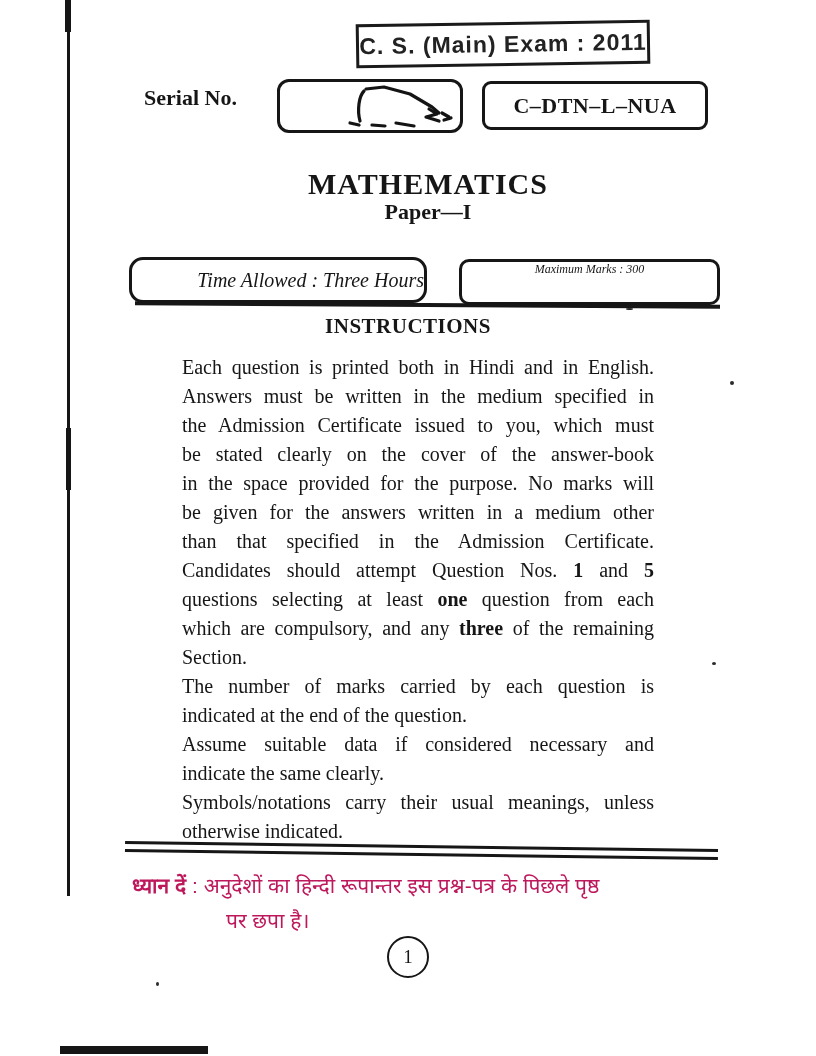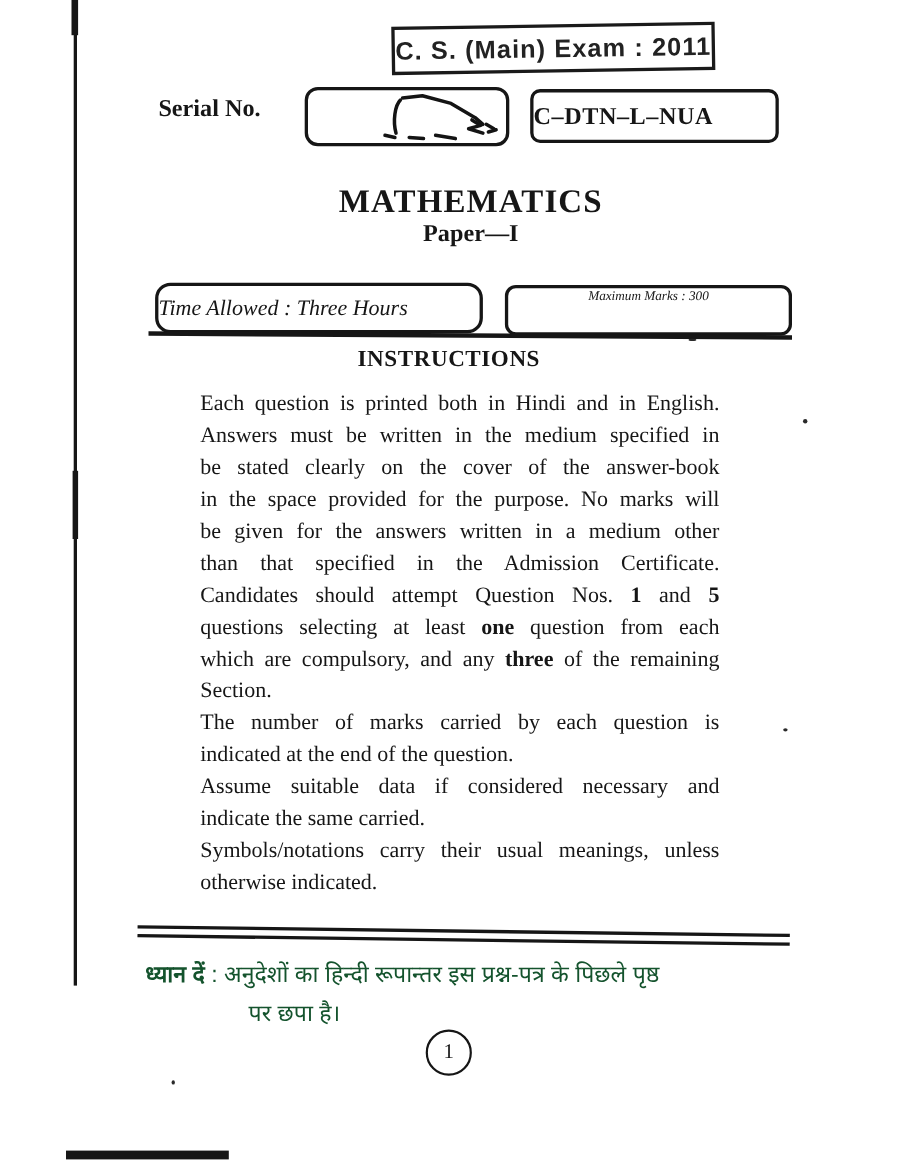--- a/index.html
+++ b/index.html
@@ -29,32 +29,32 @@
 
   
   .serial-label{left:144px;top:85px;font-size:22px;font-weight:bold;}
   .serial-box{
     left:277px;top:79px;width:180px;height:48px;
     border:3px solid #161616;border-radius:12px;
   }
   .code-box{
     left:482px;top:81px;width:220px;height:43px;
     border:3px solid #161616;border-radius:9px;
-    display:flex;align-items:center;justify-content:flex-start;
+    display:flex;align-items:center;justify-content:center;
     font-size:22px;font-weight:bold;letter-spacing:.5px;
   }
 
   .center-wrap{left:68px;width:720px;text-align:center;}
   .doc-title{top:167px;font-size:30px;font-weight:bold;letter-spacing:1px;}
   .doc-subtitle{top:199px;font-size:22px;font-weight:bold;}
 
   .time-box{
-    left:141px;top:257px;width:292px;height:40px;
+    left:129px;top:257px;width:292px;height:40px;
     border:3px solid #161616;border-radius:14px;
-    display:flex;align-items:center;justify-content:flex-start;
+    display:flex;align-items:center;justify-content:flex-end;
     font-style:italic;font-size:20px;
   }
   .marks-box{
     left:459px;top:259px;width:255px;height:40px;
     border:3px solid #161616;border-radius:10px;
     display:flex;justify-content:center;
     font-style:italic;font-size:12px;
   }
   .heavy-rule{left:135px;top:303px;width:585px;height:3.5px;transform:rotate(0.35deg);}
 
@@ -63,21 +63,21 @@
 
   .instructions-body{left:182px;top:353px;width:472px;font-size:20px;}
   .instr-line{line-height:29px;text-align:justify;text-align-last:justify;white-space:normal;}
   .instr-line.last{text-align-last:left;}
   .instr-line b{font-weight:bold;}
 
   .dbl-rule{left:125px;top:845px;width:593px;transform:rotate(0.75deg);}
   .dbl-rule .r1{height:3px;background:#161616;margin-bottom:5px;}
   .dbl-rule .r2{height:2.5px;background:#161616;}
 
-  .hindi{font-family:"Liberation Sans","DejaVu Sans",sans-serif;font-size:21px;color:#14532d;}
+  .hindi{font-family:"Liberation Sans","DejaVu Sans",sans-serif;font-size:21px;color:#be185d;}
   .hindi-line1{left:132px;top:871px;}
   .hindi-line2{left:226px;top:906px;}
   .hindi .bold{font-weight:bold;}
 
   .page-circle{
     left:387px;top:936px;width:38px;height:38px;
     border:2.5px solid #161616;border-radius:50%;
     display:flex;align-items:center;justify-content:center;
     font-size:19px;
   }
@@ -130,38 +130,39 @@
 </div>
 <div class="abs ink heavy-rule"></div>
 
 <div class="abs instructions-heading-wrap">
   <span class="instructions-heading">INSTRUCTIONS</span>
 </div>
 <div class="abs instructions-body" id="instructions-body">
     <div>
       <div class="instr-line">Each question is printed both in Hindi and in English.</div>
       <div class="instr-line">Answers must be written in the medium specified in</div>
+      <div class="instr-line">the Admission Certificate issued to you, which must</div>
       <div class="instr-line">be stated clearly on the cover of the answer-book</div>
       <div class="instr-line">in the space provided for the purpose. No marks will</div>
       <div class="instr-line">be given for the answers written in a medium other</div>
       <div class="instr-line">than that specified in the Admission Certificate.</div>
     </div>
     <div>
       <div class="instr-line">Candidates should attempt Question Nos. <b>1</b> and <b>5</b></div>
       <div class="instr-line">questions selecting at least <b>one</b> question from each</div>
       <div class="instr-line">which are compulsory, and any <b>three</b> of the remaining</div>
       <div class="instr-line last">Section.</div>
     </div>
     <div>
       <div class="instr-line">The number of marks carried by each question is</div>
       <div class="instr-line last">indicated at the end of the question.</div>
     </div>
     <div>
       <div class="instr-line">Assume suitable data if considered necessary and</div>
-      <div class="instr-line last">indicate the same carried.</div>
+      <div class="instr-line last">indicate the same clearly.</div>
     </div>
     <div>
       <div class="instr-line">Symbols/notations carry their usual meanings, unless</div>
       <div class="instr-line last">otherwise indicated.</div>
     </div>
   </div>
 
 <div class="abs dbl-rule">
   <div class="r1"></div>
     <div class="r2"></div>

